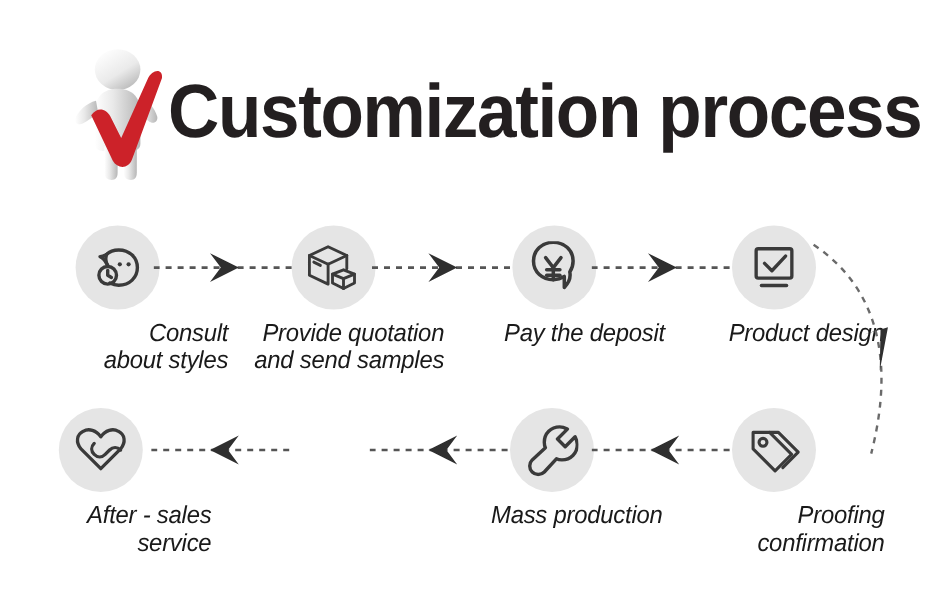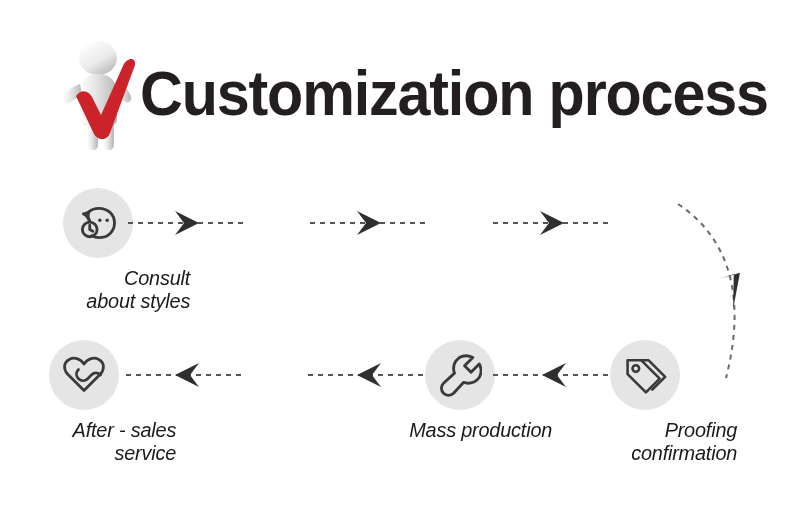--- a/index.html
+++ b/index.html
@@ -160,22 +160,65 @@
             <circle cx="34" cy="21" r="1.9" fill="#3a3a3a" stroke="none"></circle>
             <circle cx="15" cy="31" r="8"></circle>
             <path d="M15 26.5 l0 4.5 l3.4 2"></path>
           </svg>
         </span>
       </div>
       <div class="step-label">Consult
 about styles</div>
     </div>
 
-
-
+    <div class="step" style="left:278px">
+      <div class="step-icon">
+        <span>
+          <svg width="44" height="44" viewBox="0 0 48 48" fill="none" stroke="#3a3a3a" stroke-width="2.6" stroke-linecap="round" stroke-linejoin="round">
+            <path d="M19 5 L36 13 L19 21 L2 13 Z"></path>
+            <path d="M2 13 L2 31 L19 39 L19 21"></path>
+            <path d="M36 13 L36 25"></path>
+            <path d="M6 19 L12 22"></path>
+            <path d="M33 26 L43 30 L33 34 L23 30 Z"></path>
+            <path d="M23 30 L23 38 L33 43 L33 34"></path>
+            <path d="M43 30 L43 38 L33 43"></path>
+          </svg>
+        </span>
+      </div>
+      <div class="step-label">Provide quotation
+and send samples</div>
+    </div>
+
+    <div class="step" style="left:462px">
+      <div class="step-icon">
+        <span>
+          <svg width="44" height="44" viewBox="0 0 48 48" fill="none" stroke="#3a3a3a" stroke-width="3.2" stroke-linecap="round" stroke-linejoin="round">
+            <path d="M38 28 c2 -3 3 -6 3 -10 c0 -10 -8 -17 -18 -17 c-10 0 -18 7 -18 17 c0 10 8 17 18 17 c4 0 7 -1 10 -3 l0 10 c4 -4 6 -9 5 -14 z"></path>
+            <path d="M16 15 L23 24 L30 15"></path>
+            <path d="M23 24 L23 35"></path>
+            <path d="M17 26 L29 26"></path>
+            <path d="M17 31 L29 31"></path>
+          </svg>
+        </span>
+      </div>
+      <div class="step-label">Pay the deposit</div>
+    </div>
+
+    <div class="step" style="left:645px">
+      <div class="step-icon">
+        <span>
+          <svg width="42" height="42" viewBox="0 0 48 48" fill="none" stroke="#3a3a3a" stroke-width="3.2" stroke-linecap="round" stroke-linejoin="round">
+            <rect x="7" y="6" width="34" height="28" rx="2"></rect>
+            <path d="M15 20 L22 27 L35 13"></path>
+            <path d="M12 41 L36 41"></path>
+          </svg>
+        </span>
+      </div>
+      <div class="step-label">Product design</div>
+    </div>
 
     <div class="arrow" style="left:188px">
       <svg width="120" height="26" viewBox="0 0 120 26">
         <line x1="0" y1="13" x2="120" y2="13" stroke="#555" stroke-width="2.2" stroke-dasharray="5,5"></line>
         <path d="M47 1 L71 13 L47 25 L56 13 Z" fill="#2f2f2f"></path>
       </svg>
     </div>
     <div class="arrow" style="left:370px">
       <svg width="120" height="26" viewBox="0 0 120 26">
         <line x1="0" y1="13" x2="120" y2="13" stroke="#555" stroke-width="2.2" stroke-dasharray="5,5"></line>

